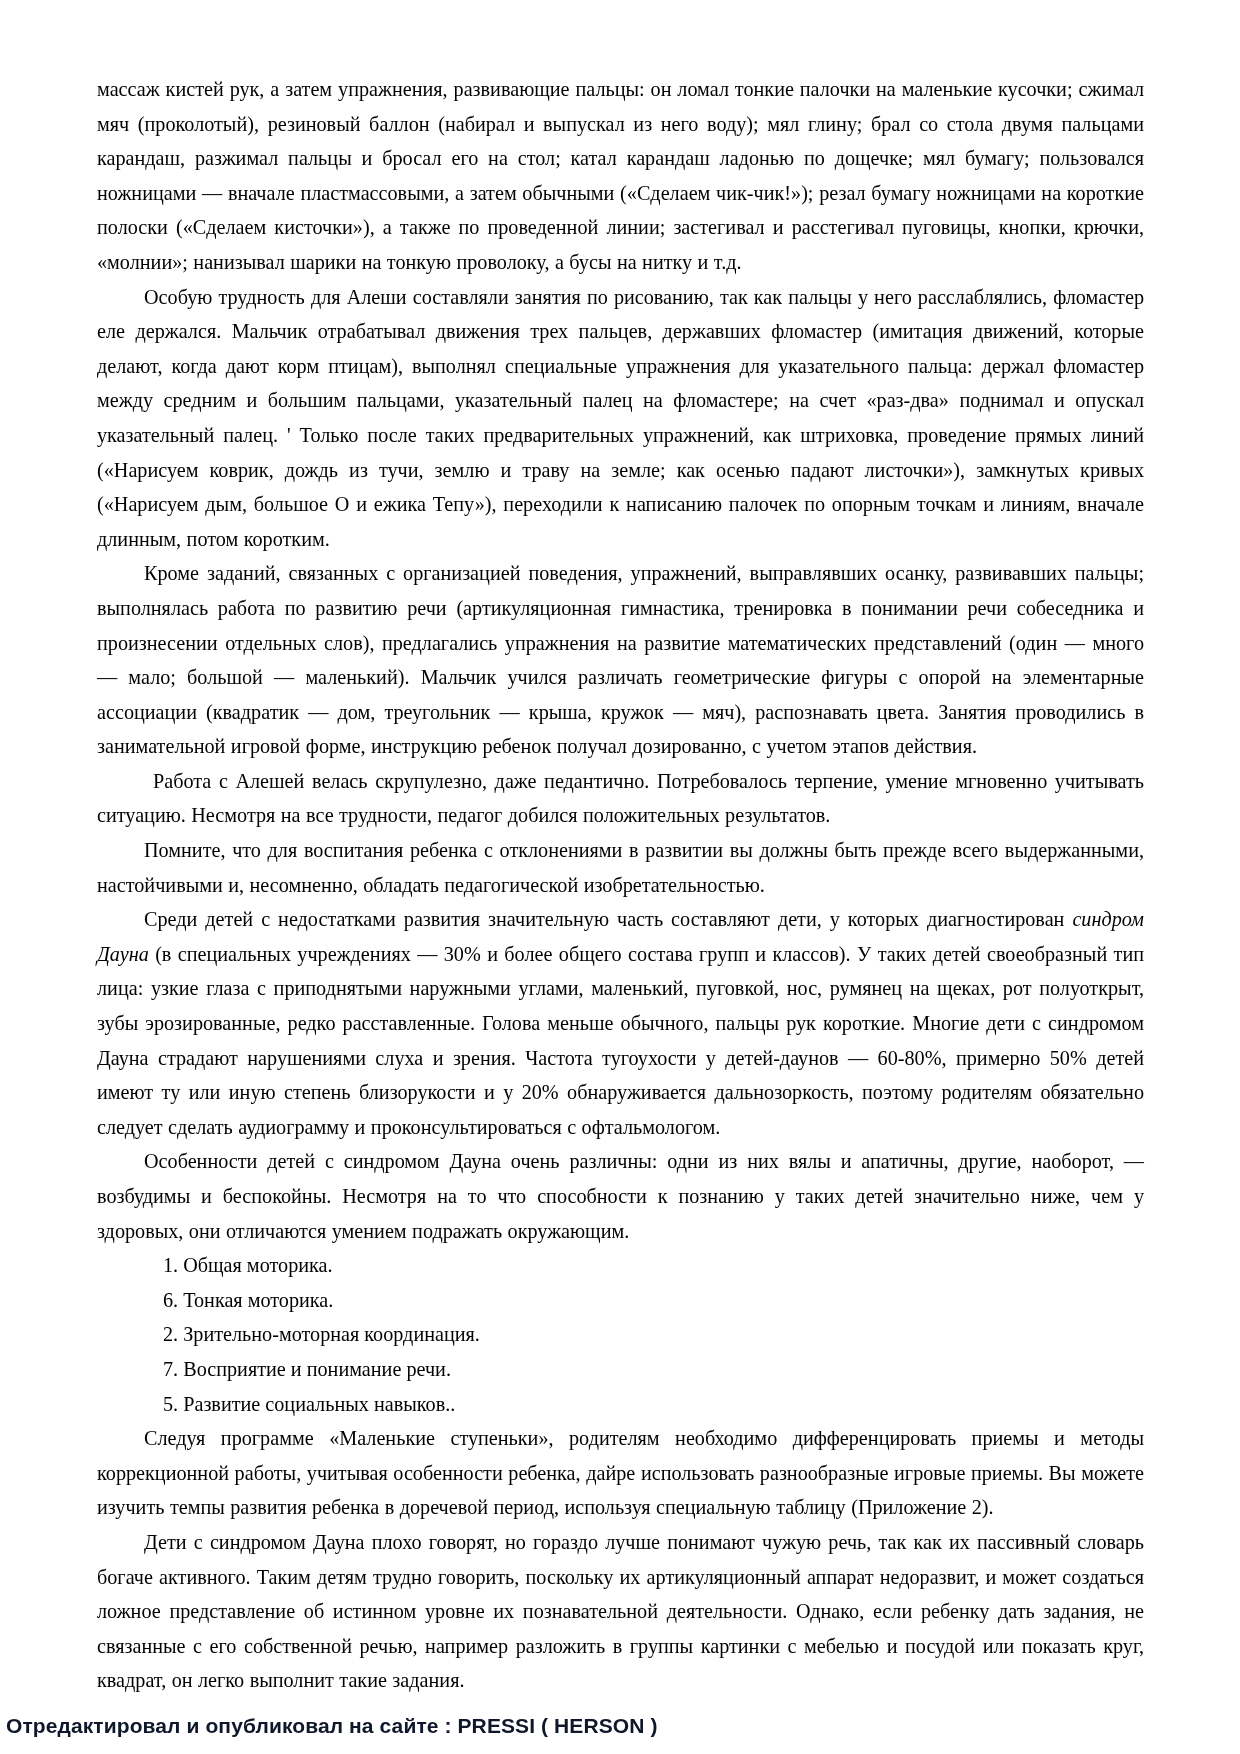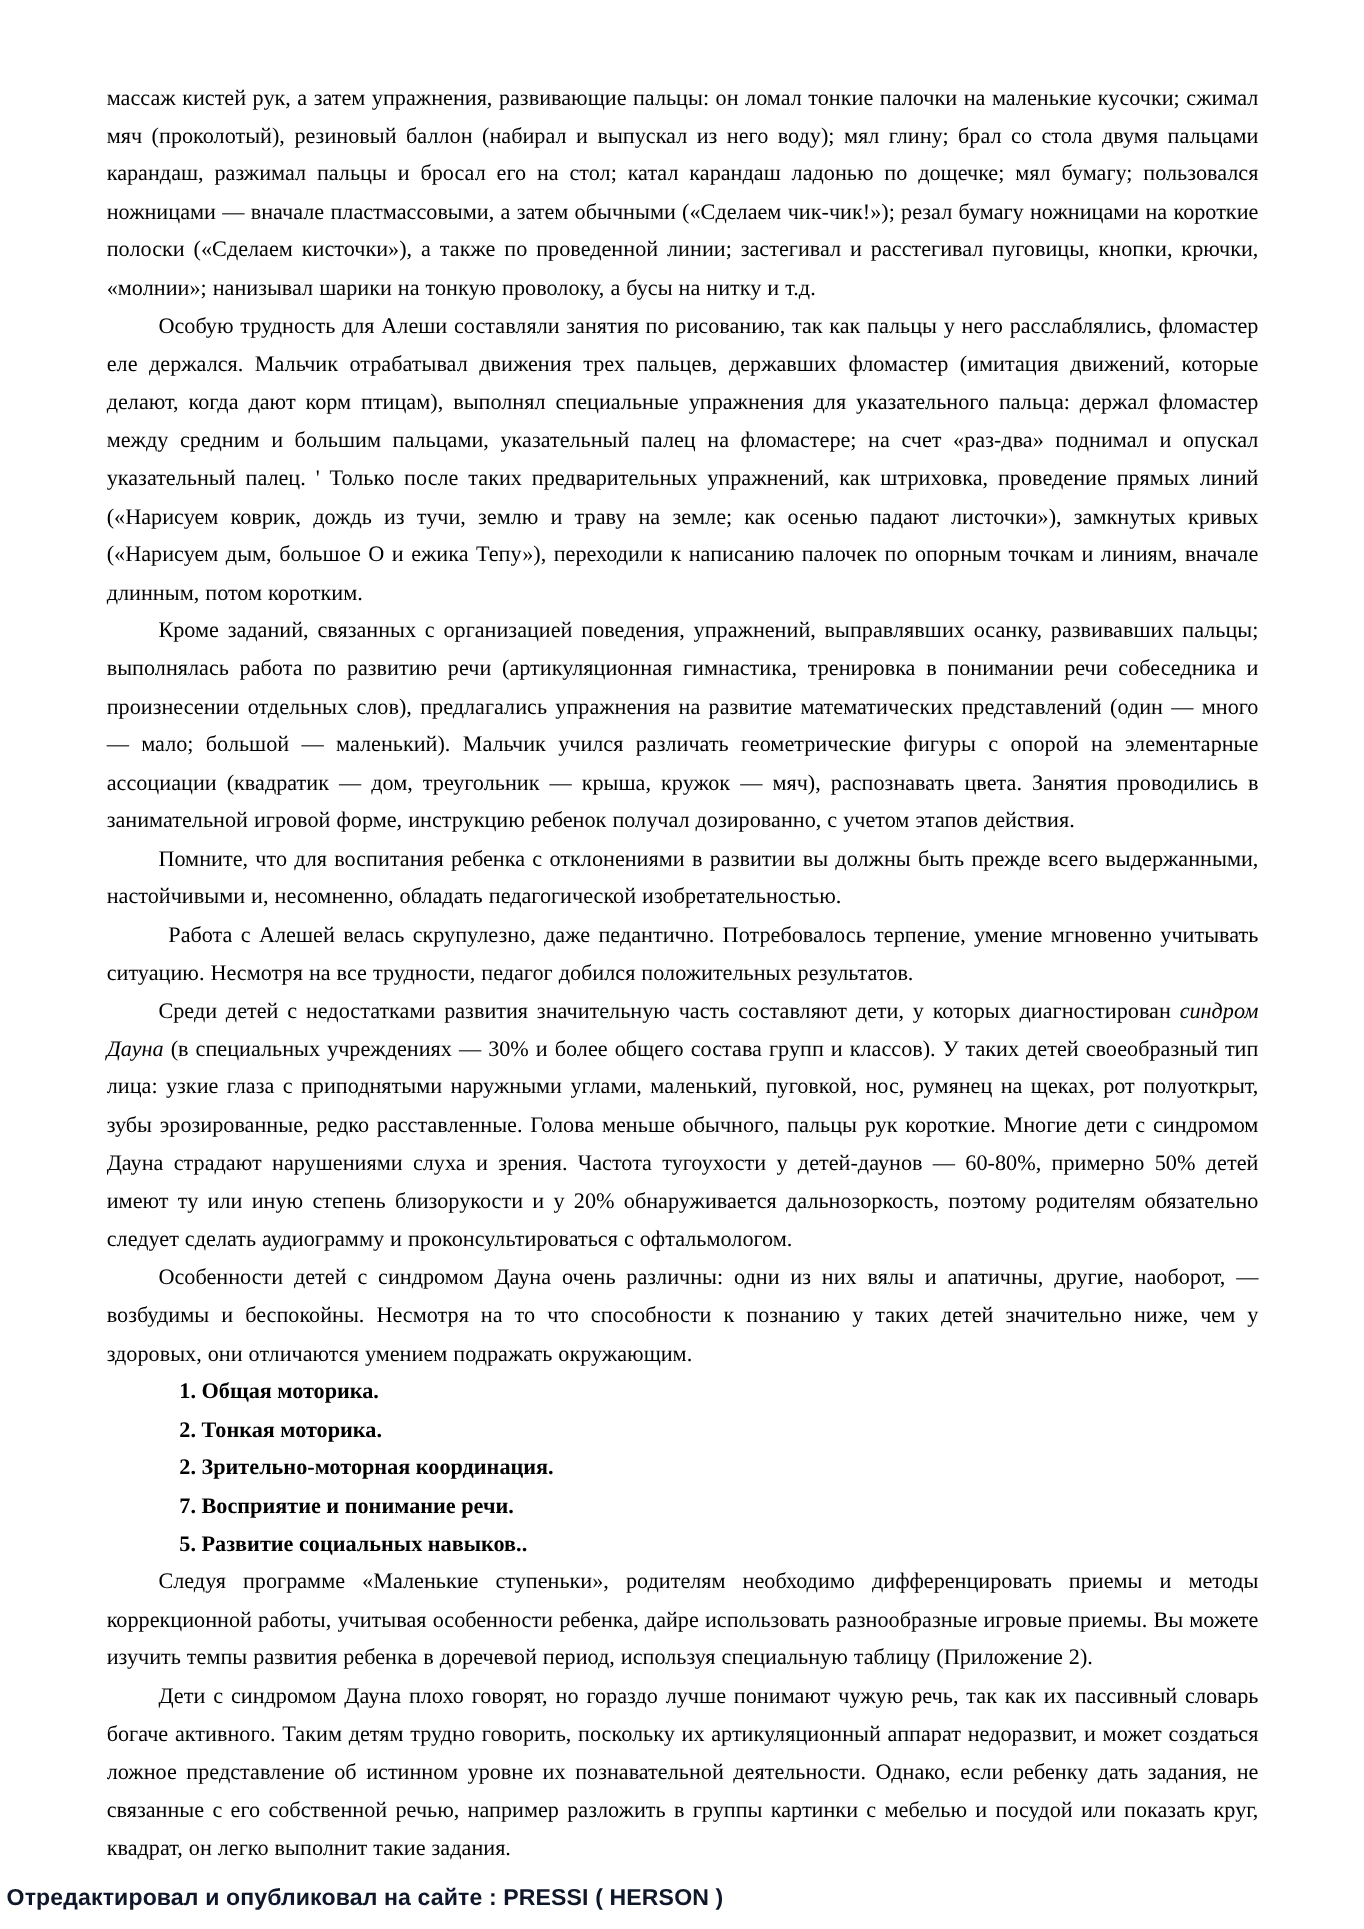--- a/index.html
+++ b/index.html
@@ -46,21 +46,20 @@
   }
   sup.fn {
     font-size: 0.62em;
     vertical-align: super;
     line-height: 0;
   }
   ol.list {
     list-style: none;
     margin: 0;
     padding: 0;
-    font-weight: bold;
   }
   ol.list li {
     font-size: 20.2px;
     line-height: 34.6px;
     text-align: left;
     padding-left: 66px;
     white-space: nowrap;
   }
   #footer-band {
     position: absolute;
@@ -89,32 +88,32 @@
 <div id="page">
 
   <div id="content">
 
     <p class="para first">массаж кистей рук, а затем упражнения, развивающие пальцы: он ломал тонкие палочки на маленькие кусочки; сжимал мяч (проколотый), резиновый баллон (набирал и выпускал из него воду); мял глину; брал со стола двумя пальцами карандаш, разжимал пальцы и бросал его на стол; катал карандаш ладонью по дощечке; мял бумагу; пользовался ножницами — вначале пластмассовыми, а затем обычными («Сделаем чик-чик!»); резал бумагу ножницами на короткие полоски («Сделаем кисточки»), а также по проведенной линии; застегивал и расстегивал пуговицы, кнопки, крючки, «молнии»; нанизывал шарики на тонкую проволоку, а бусы на нитку и т.д.</p>
 
     <p class="para">Особую трудность для Алеши составляли занятия по рисованию, так как пальцы у него расслаблялись, фломастер еле держался. Мальчик отрабатывал движения трех пальцев, державших фломастер (имитация движений, которые делают, когда дают корм птицам), выполнял специальные упражнения для указательного пальца: держал фломастер между средним и большим пальцами, указательный палец на фломастере; на счет «раз-два» поднимал и опускал указательный палец. ' Только после таких предварительных упражнений, как штриховка, проведение прямых линий («Нарисуем коврик, дождь из тучи, землю и траву на земле; как осенью падают листочки»), замкнутых кривых («Нарисуем дым, большое О и ежика Тепу»), переходили к написанию палочек по опорным точкам и линиям, вначале длинным, потом коротким.</p>
 
     <p class="para">Кроме заданий, связанных с организацией поведения, упражнений, выправлявших осанку, развивавших пальцы; выполнялась работа по развитию речи (артикуляционная гимнастика, тренировка в понимании речи собеседника и произнесении отдельных слов), предлагались упражнения на развитие математических представлений (один — много — мало; большой — маленький). Мальчик учился различать геометрические фигуры с опорой на элементарные ассоциации (квадратик — дом, треугольник — крыша, кружок — мяч), распознавать цвета. Занятия проводились в занимательной игровой форме, инструкцию ребенок получал дозированно, с учетом этапов действия.</p>
 
+    <p class="para noindent" style="text-indent:56px;"> Работа с Алешей велась скрупулезно, даже педантично. Потребовалось терпение, умение мгновенно учитывать ситуацию. Несмотря на все трудности, педагог добился положительных результатов.</p>
+
     <p class="para">Помните, что для воспитания ребенка с отклонениями в развитии вы должны быть прежде всего выдержанными, настойчивыми и, несомненно, обладать педагогической изобретательностью.</p>
-
-    <p class="para noindent" style="text-indent:56px;"> Работа с Алешей велась скрупулезно, даже педантично. Потребовалось терпение, умение мгновенно учитывать ситуацию. Несмотря на все трудности, педагог добился положительных результатов.</p>
 
     <p class="para"><span>Среди детей с недостатками развития значительную часть составляют дети, у которых диагностирован </span><span class="it">синдром Дауна</span><span> (в специальных учреждениях — 30% и более общего состава групп и классов). У таких детей своеобразный тип лица: узкие глаза с приподнятыми наружными углами, маленький, пуговкой, нос, румянец на щеках, рот полуоткрыт, зубы эрозированные, редко расставленные. Голова меньше обычного, пальцы рук короткие. Многие дети с синдромом Дауна страдают нарушениями слуха и зрения. Частота тугоухости у детей-даунов — 60-80%, примерно 50% детей имеют ту или иную степень близорукости и у 20% обнаруживается дальнозоркость, поэтому родителям обязательно следует сделать аудиограмму и проконсультироваться с офтальмологом.</span></p>
 
     <p class="para">Особенности детей с синдромом Дауна очень различны: одни из них вялы и апатичны, другие, наоборот, — возбудимы и беспокойны. Несмотря на то что способности к познанию у таких детей значительно ниже, чем у здоровых, они отличаются умением подражать окружающим.</p>
 
 
     <ol class="list">
       <li>1. Общая моторика.</li>
-      <li>2. Тонкая моторика.</li>
+      <li>6. Тонкая моторика.</li>
       <li>2. Зрительно-моторная координация.</li>
       <li>7. Восприятие и понимание речи.</li>
       <li>5. Развитие социальных навыков..</li>
     </ol>
 
     <p class="para">Следуя программе «Маленькие ступеньки», родителям необходимо дифференцировать приемы и методы коррекционной работы, учитывая особенности ребенка, дайре использовать разнообразные игровые приемы. Вы можете изучить темпы развития ребенка в доречевой период, используя специальную таблицу (Приложение 2).</p>
 
     <p class="para">Дети с синдромом Дауна плохо говорят, но гораздо лучше понимают чужую речь, так как их пассивный словарь богаче активного. Таким детям трудно говорить, поскольку их артикуляционный аппарат недоразвит, и может создаться ложное представление об истинном уровне их познавательной деятельности. Однако, если ребенку дать задания, не связанные с его собственной речью, например разложить в группы картинки с мебелью и посудой или показать круг, квадрат, он легко выполнит такие задания.</p>
 
   </div>

